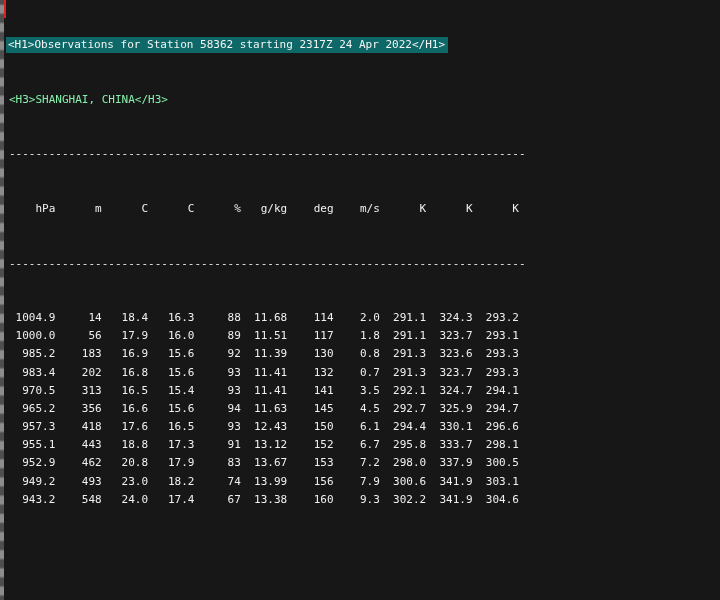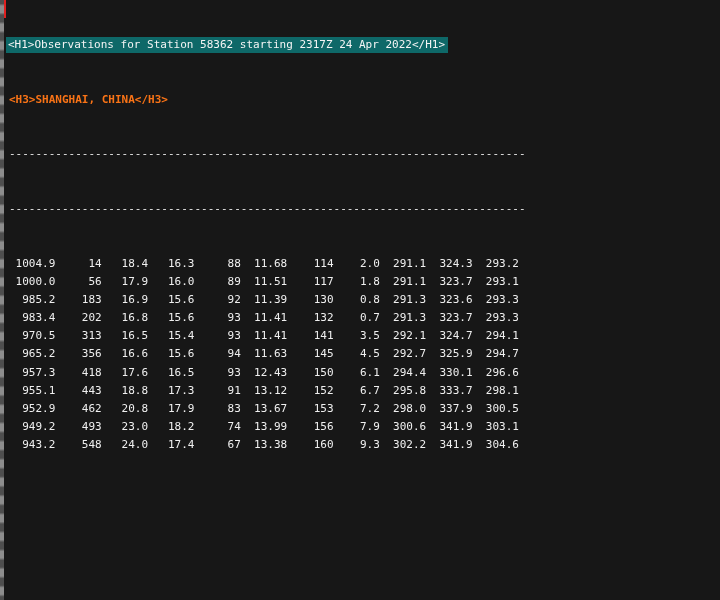--- a/index.html
+++ b/index.html
@@ -55,33 +55,33 @@
     height: 18.18px;
     white-space: pre;
   }
   .hl {
     background: #0e6868;
     color: #f5f5f5;
     padding: 1px 3px 2px 2px;
     margin-left: -3px;
   }
   .h3line {
-    color: #f97316;
-    font-weight: bold;
+    color: #86efac;
   }
   .tabletext {
     color: #f0f0f0;
   }
 </style>
 </head>
 <body>
 
 <div class="screen">
   <div class="gutter"></div>
   <div class="caret"></div>
   <div class="content">
     <div class="line"><span class="hl">&lt;H1&gt;Observations for Station 58362 starting 2317Z 24 Apr 2022&lt;/H1&gt;</span></div>
     <div class="line h3line">&lt;H3&gt;SHANGHAI, CHINA&lt;/H3&gt;</div>
     <div class="line tabletext">------------------------------------------------------------------------------</div>
+    <div class="line tabletext" id="unit-headers">    hPa      m      C      C      %   g/kg    deg    m/s      K      K      K</div>
     <div class="line tabletext">------------------------------------------------------------------------------</div>
     <div id="data-rows"><div class="line tabletext"> 1004.9     14   18.4   16.3     88  11.68    114    2.0  291.1  324.3  293.2</div><div class="line tabletext"> 1000.0     56   17.9   16.0     89  11.51    117    1.8  291.1  323.7  293.1</div><div class="line tabletext">  985.2    183   16.9   15.6     92  11.39    130    0.8  291.3  323.6  293.3</div><div class="line tabletext">  983.4    202   16.8   15.6     93  11.41    132    0.7  291.3  323.7  293.3</div><div class="line tabletext">  970.5    313   16.5   15.4     93  11.41    141    3.5  292.1  324.7  294.1</div><div class="line tabletext">  965.2    356   16.6   15.6     94  11.63    145    4.5  292.7  325.9  294.7</div><div class="line tabletext">  957.3    418   17.6   16.5     93  12.43    150    6.1  294.4  330.1  296.6</div><div class="line tabletext">  955.1    443   18.8   17.3     91  13.12    152    6.7  295.8  333.7  298.1</div><div class="line tabletext">  952.9    462   20.8   17.9     83  13.67    153    7.2  298.0  337.9  300.5</div><div class="line tabletext">  949.2    493   23.0   18.2     74  13.99    156    7.9  300.6  341.9  303.1</div><div class="line tabletext">  943.2    548   24.0   17.4     67  13.38    160    9.3  302.2  341.9  304.6</div></div>
   </div>
 </div>
 
 </body></html>

